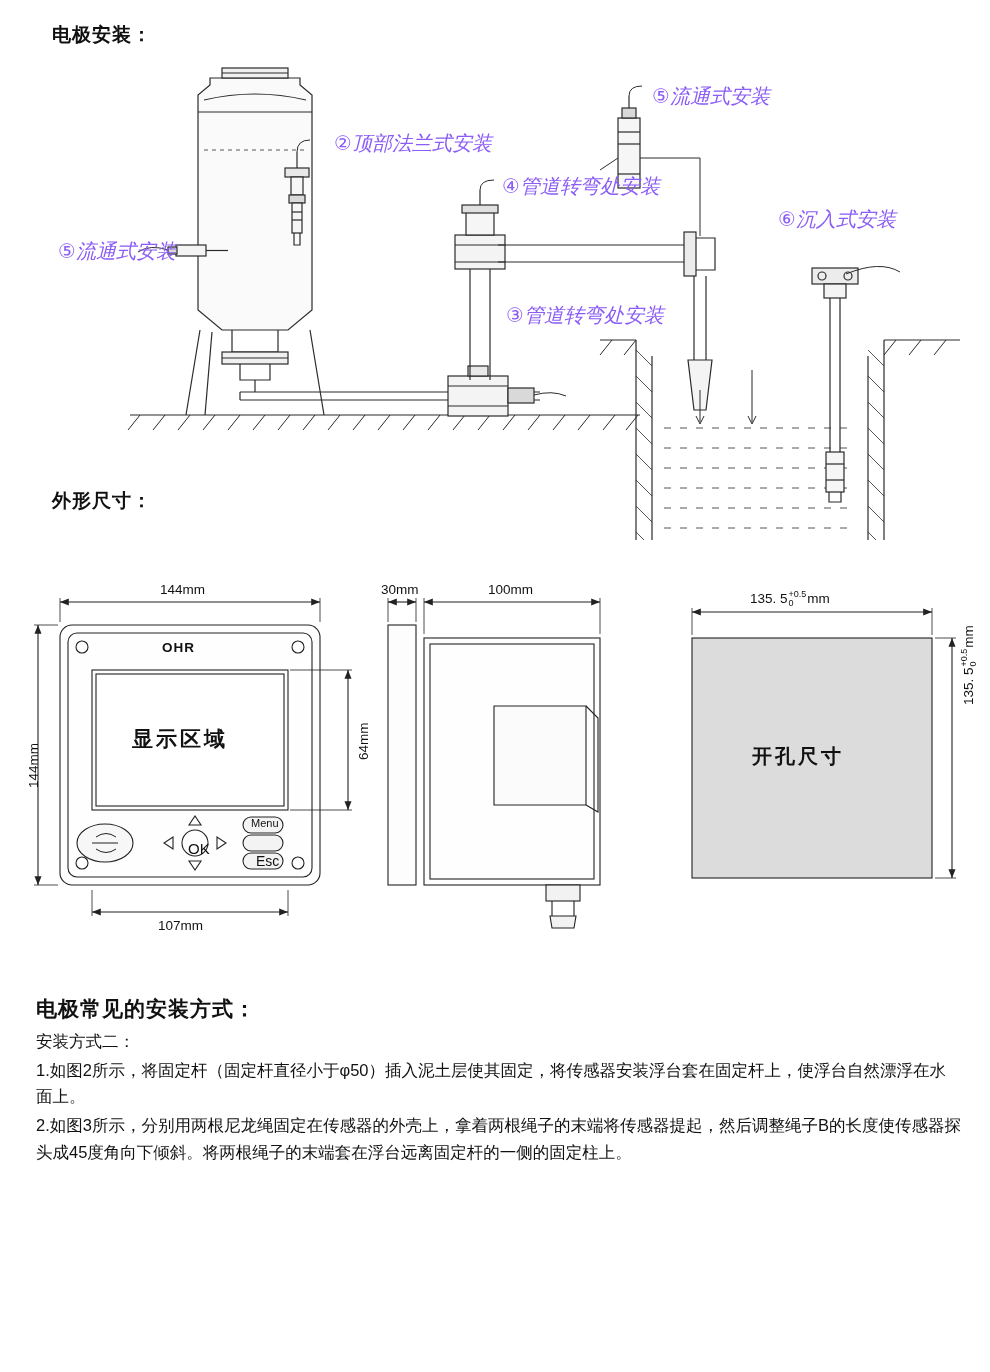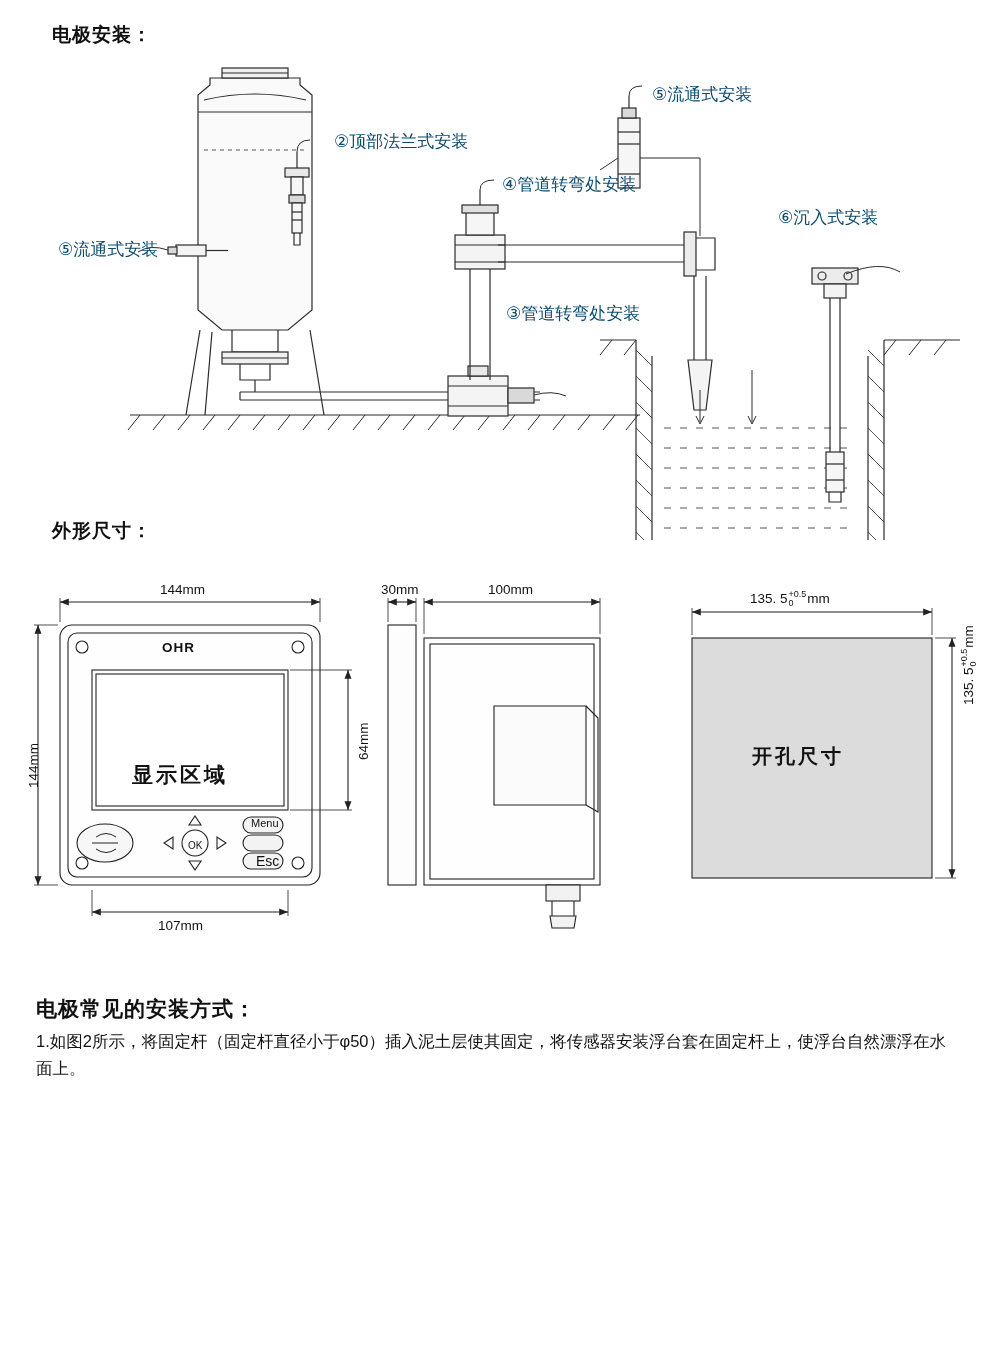--- a/index.html
+++ b/index.html
@@ -8,39 +8,39 @@
     background:#ffffff;
     font-family:"Liberation Sans","DejaVu Sans",sans-serif;
     color:#111;
     position:relative;
     overflow:hidden;
   }
   .sec-title{
     font-size:19px;font-weight:bold;letter-spacing:1px;
   }
   #title-electrode{position:absolute;left:52px;top:22px;}
-  #title-dims{position:absolute;left:52px;top:518px;}
+  #title-dims{position:absolute;left:52px;top:488px;}
   #title-common{position:absolute;left:36px;top:995px;font-size:21px;}
 
   
   #install-wrap{position:absolute;left:0;top:40px;width:990px;height:500px;}
-  .lbl{position:absolute;font-size:17px;color:#0c4a6e;white-space:nowrap;}
+  .lbl{position:absolute;font-size:20px;color:#8b5cf6;white-space:nowrap;font-style:italic;}
 
   
   #dims-wrap{position:absolute;left:0;top:560px;width:878px;height:420px;}
   .dlbl{position:absolute;font-size:13.5px;color:#111;white-space:nowrap;}
   .vlbl{position:absolute;font-size:13.5px;color:#111;white-space:nowrap;
         transform:rotate(-90deg);transform-origin:left top;}
 
   
   #text-block{position:absolute;left:36px;top:1028px;width:925px;}
   #text-block p{margin:0 0 2px 0;font-size:16.5px;line-height:1.62;
      font-family:"Liberation Sans","DejaVu Sans",sans-serif;}
   #text-block .sub{font-weight:normal;}
-  .disp-text{font-size:21px;font-weight:bold;letter-spacing:3px;margin-top:36px;}
+  .disp-text{font-size:21px;font-weight:bold;letter-spacing:3px;}
   .hole-text{font-size:20px;font-weight:bold;letter-spacing:3px;}
 </style>
 </head>
 <body>
 
 <div id="title-electrode" class="sec-title">电极安装：</div>
 
 <div id="title-dims" class="sec-title">外形尺寸：</div>
 
 <div id="title-common" class="sec-title">电极常见的安装方式：</div>
@@ -327,21 +327,21 @@
     </g>
   </svg>
 
   
   <div class="dlbl" style="left:160px;top:22px;">144mm</div>
   <div class="vlbl" style="left:26px;top:228px;">144mm</div>
   <div class="dlbl" style="left:158px;top:358px;">107mm</div>
   <div class="vlbl" style="left:356px;top:200px;">64mm</div>
   <div class="dlbl" style="left:162px;top:80px;font-weight:bold;letter-spacing:1px;">OHR</div>
   <div class="disp-text" style="position:absolute;left:132px;top:165px;">显示区域</div>
-  <div class="dlbl" style="left:188px;top:280px;font-size:10px;">OK</div>
+  <div class="dlbl" style="left:188px;top:280px;font-size:15px;">OK</div>
   <div class="dlbl" style="left:251px;top:257px;font-size:11px;">Menu</div>
   <div class="dlbl" style="left:256px;top:293px;font-size:14px;">Esc</div>
 
   
   <div class="dlbl" style="left:381px;top:22px;">30mm</div>
   <div class="dlbl" style="left:488px;top:22px;">100mm</div>
 
   
   <div style="position:absolute;left:750px;top:30px;font-size:13.5px;white-space:nowrap;">
     <span>135. 5</span><span style="display:inline-block;vertical-align:middle;font-size:9px;line-height:1.05;text-align:left;margin:0 1px;">
@@ -355,14 +355,16 @@
     <span>135. 5</span><span style="display:inline-block;vertical-align:middle;font-size:9px;line-height:1.05;text-align:left;margin:0 1px;">
       <span style="display:block;">+0.5</span>
       <span style="display:block;">0</span>
     </span><span>mm</span>
   </div>
 
   <div class="hole-text" style="position:absolute;left:752px;top:183px;">开孔尺寸</div>
 </div>
 
 <div id="text-block">
+  <p class="sub">安装方式二：</p>
   <p>1.如图2所示，将固定杆（固定杆直径小于φ50）插入泥土层使其固定，将传感器安装浮台套在固定杆上，使浮台自然漂浮在水面上。</p>
+  <p>2.如图3所示，分别用两根尼龙绳固定在传感器的外壳上，拿着两根绳子的末端将传感器提起，然后调整绳子B的长度使传感器探头成45度角向下倾斜。将两根绳子的末端套在浮台远离固定杆的一侧的固定柱上。</p>
 </div>
 
 </body></html>

